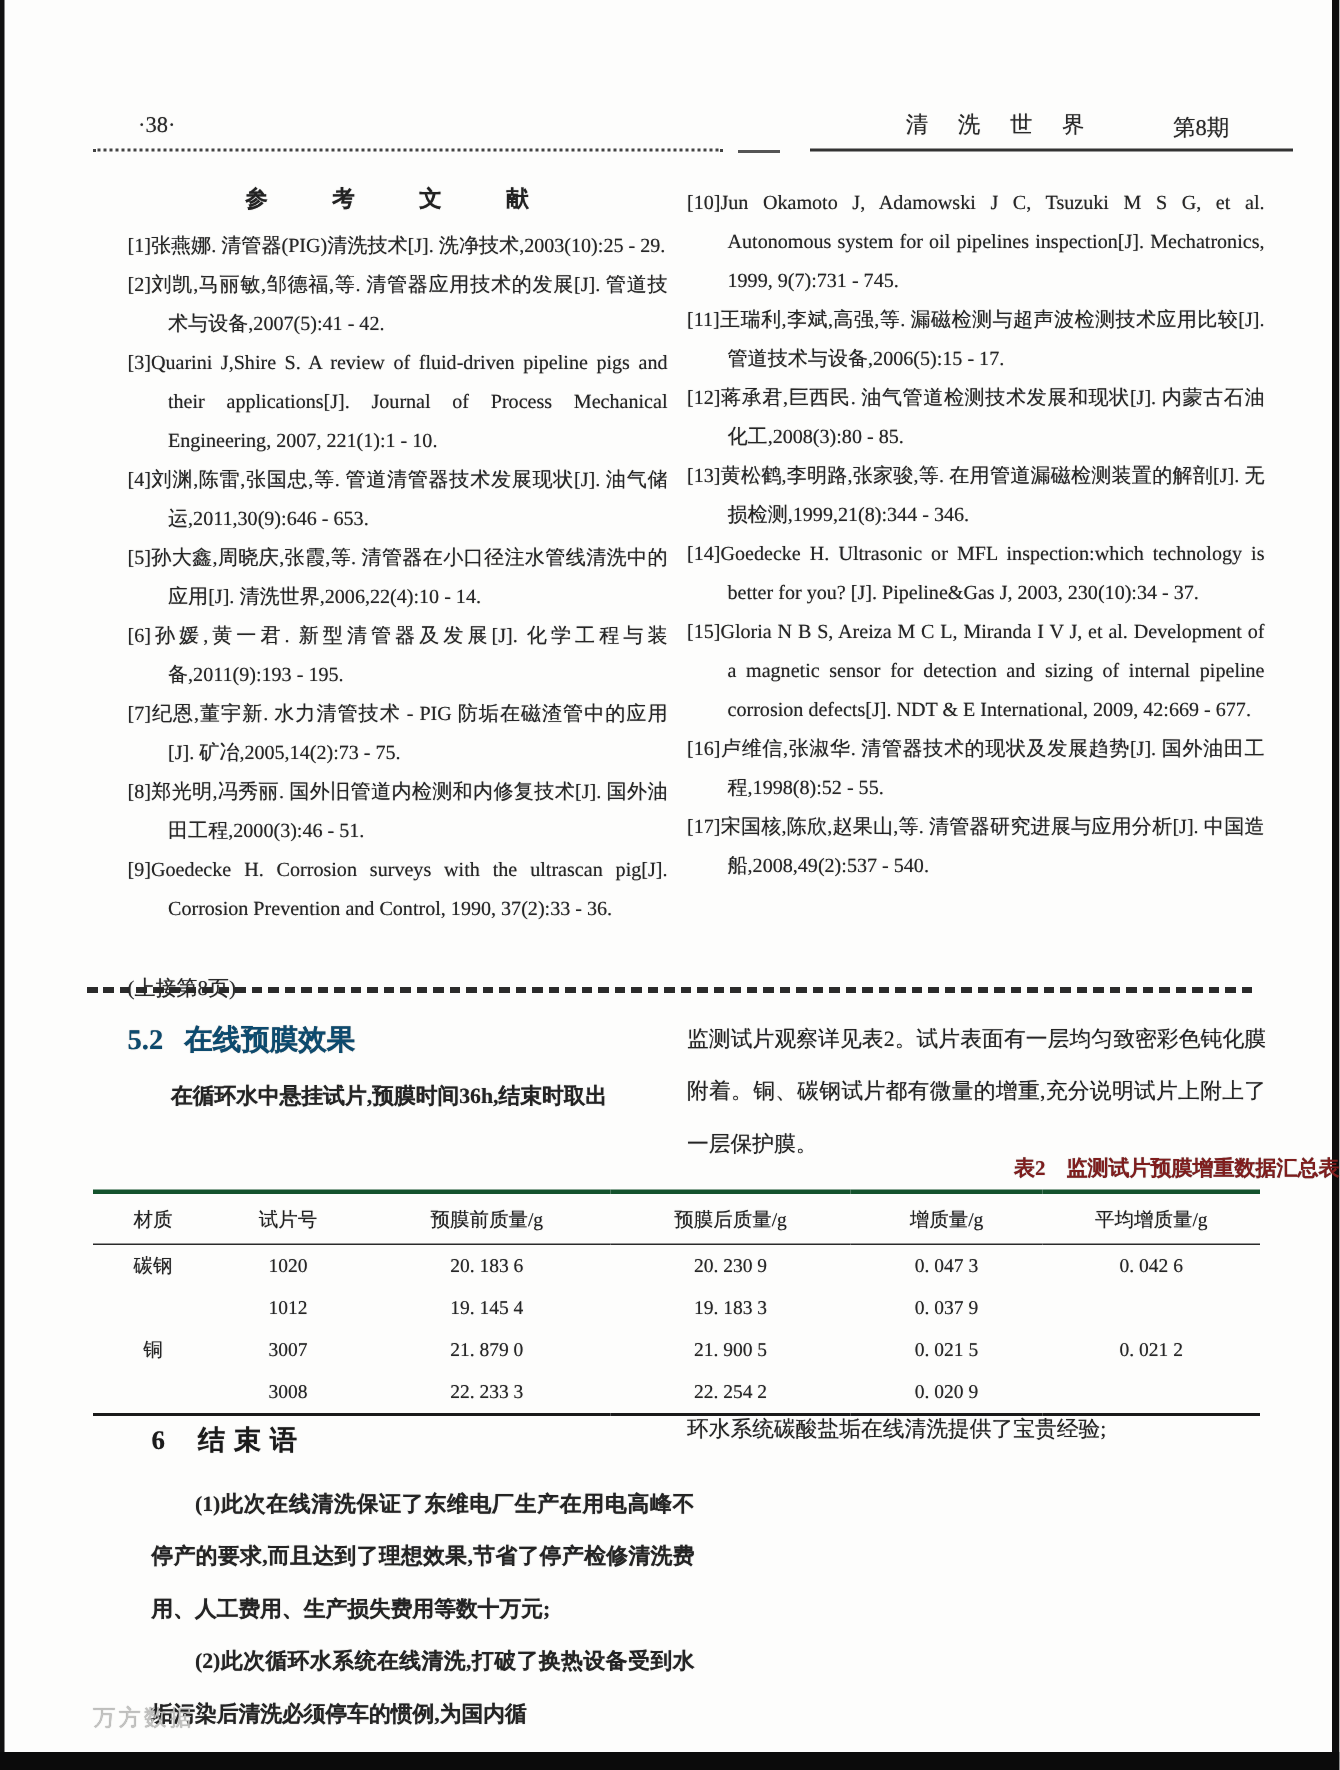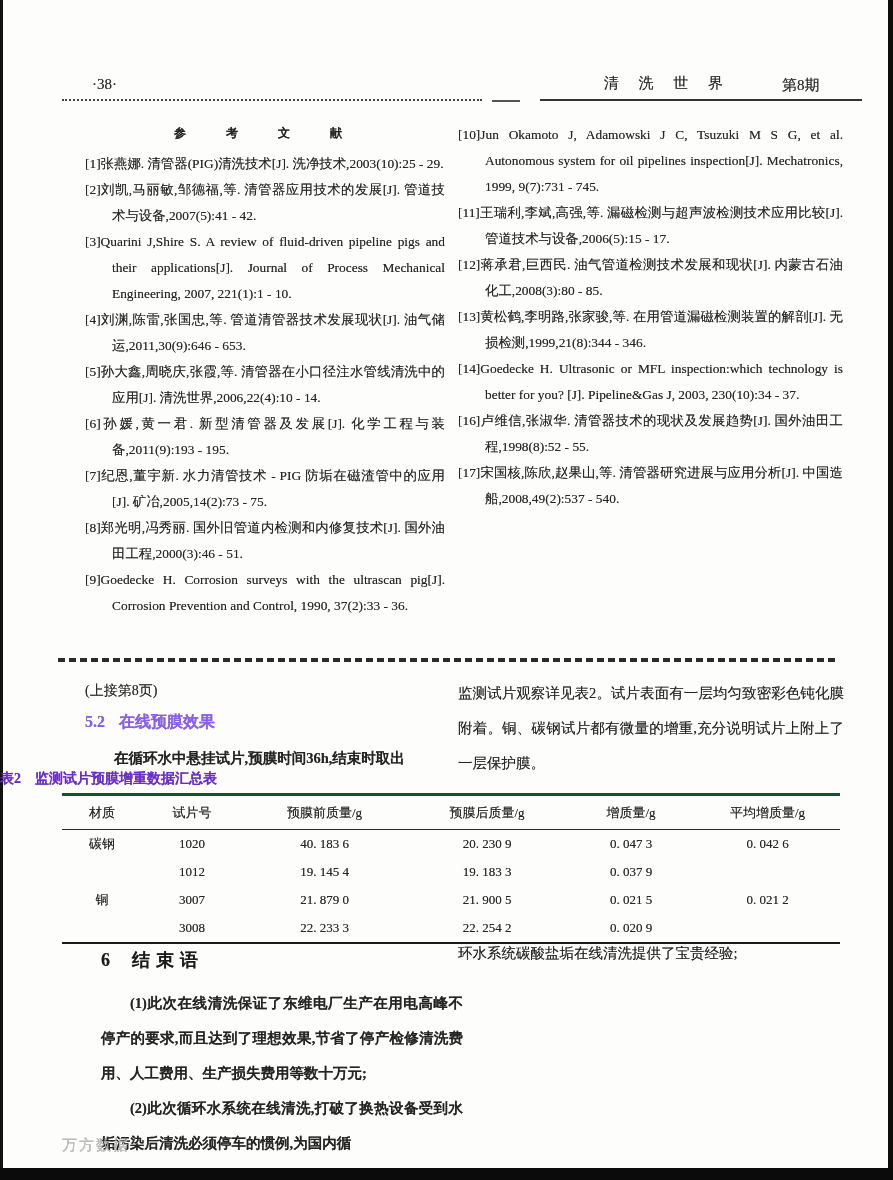--- a/index.html
+++ b/index.html
@@ -14,37 +14,37 @@
   
   .edge-left{left:0;top:0;width:3px;height:1180px;background:#111;}
   .edge-right{left:888px;top:0;width:5px;height:1180px;background:#0d0d0d;}
   .edge-bottom{left:0;top:1168px;width:893px;height:12px;background:#0b0b0b;}
   
   .hdr{font-size:15px;color:#2a2a2a;}
   .hdr-rule-dot{left:62px;top:99px;width:420px;border-top:2px dotted #444;}
   .hdr-rule-dash{left:492px;top:100px;width:28px;border-top:2px solid #555;}
   .hdr-rule-solid{left:540px;top:99px;width:322px;border-top:2px solid #333;}
   
-  .ref-head{font-weight:bold;font-size:12px;letter-spacing:14px;color:#222;}
+  .ref-head{font-weight:bold;font-size:15px;letter-spacing:14px;color:#222;}
   .refcol{font-size:13.4px;line-height:26px;text-align:justify;color:#262626;}
   .refitem{padding-left:27px;text-indent:-27px;}
   .sep{
     left:58px;top:658px;width:780px;height:4px;
     background:repeating-linear-gradient(90deg,#2b2b2b 0 7px,transparent 7px 11px);
   }
   
   .cont-note{font-size:14px;color:#2a2a2a;}
-  .sec-head{font-weight:bold;font-size:16px;color:#8b5cf6;}
+  .sec-head{font-weight:bold;font-size:19px;color:#0c4a6e;}
   .sec-head .no{margin-right:14px;}
   .big-head{font-weight:bold;font-size:18px;letter-spacing:6px;color:#1b1b1b;}
   .big-head .no{letter-spacing:0;margin-right:22px;}
   .para{font-size:14.5px;line-height:35px;text-align:justify;color:#242424;}
   .indent{text-indent:2em;font-weight:bold;}
   
-  .tbl-caption{font-weight:bold;font-size:14px;text-align:left;color:#6d28d9;}
+  .tbl-caption{font-weight:bold;font-size:14px;text-align:right;color:#7f1d1d;}
   table.datatable{
     border-collapse:collapse;width:778px;font-size:13px;color:#262626;
     border-top:3px solid #14532d;border-bottom:2.5px solid #1a1a1a;
   }
   table.datatable th{
     font-weight:normal;height:33px;border-bottom:1.5px solid #2a2a2a;
     padding:0 2px;color:#222;
   }
   table.datatable td{height:28px;text-align:center;padding:0 2px;}
   .watermark{font-size:15px;color:#c4c4c2;letter-spacing:2px;}
@@ -77,27 +77,28 @@
     <div class="refitem">[8]郑光明,冯秀丽. 国外旧管道内检测和内修复技术[J]. 国外油田工程,2000(3):46 - 51.</div>
     <div class="refitem">[9]Goedecke H. Corrosion surveys with the ultrascan pig[J]. Corrosion Prevention and Control, 1990, 37(2):33 - 36.</div>
   </div>
 
   <div class="abs refcol" style="left:458px;top:122px;width:385px;">
     <div class="refitem">[10]Jun Okamoto J, Adamowski J C, Tsuzuki M S G, et al. Autonomous system for oil pipelines inspection[J]. Mechatronics, 1999, 9(7):731 - 745.</div>
     <div class="refitem">[11]王瑞利,李斌,高强,等. 漏磁检测与超声波检测技术应用比较[J]. 管道技术与设备,2006(5):15 - 17.</div>
     <div class="refitem">[12]蒋承君,巨西民. 油气管道检测技术发展和现状[J]. 内蒙古石油化工,2008(3):80 - 85.</div>
     <div class="refitem">[13]黄松鹤,李明路,张家骏,等. 在用管道漏磁检测装置的解剖[J]. 无损检测,1999,21(8):344 - 346.</div>
     <div class="refitem">[14]Goedecke H. Ultrasonic or MFL inspection:which technology is better for you? [J]. Pipeline&amp;Gas J, 2003, 230(10):34 - 37.</div>
+    <div class="refitem">[15]Gloria N B S, Areiza M C L, Miranda I V J, et al. Development of a magnetic sensor for detection and sizing of internal pipeline corrosion defects[J]. NDT &amp; E International, 2009, 42:669 - 677.</div>
     <div class="refitem">[16]卢维信,张淑华. 清管器技术的现状及发展趋势[J]. 国外油田工程,1998(8):52 - 55.</div>
     <div class="refitem">[17]宋国核,陈欣,赵果山,等. 清管器研究进展与应用分析[J]. 中国造船,2008,49(2):537 - 540.</div>
   </div>
 
   <div class="abs sep"></div>
 
-  <div class="abs" style="left:85px;top:682px;width:362px;">
+  <div class="abs" style="left:85px;top:650px;width:362px;">
     <div class="cont-note">(上接第8页)</div>
     <div class="sec-head" style="margin-top:12px;">
       <span class="no">5.2</span><span>在线预膜效果</span>
     </div>
     <div class="para indent" style="margin-top:8px;">在循环水中悬挂试片,预膜时间36h,结束时取出</div>
   </div>
 
   <div class="abs para" style="left:458px;top:676px;width:386px;">监测试片观察详见表2。试片表面有一层均匀致密彩色钝化膜附着。铜、碳钢试片都有微量的增重,充分说明试片上附上了一层保护膜。</div>
 
   <div class="abs tbl-caption" style="left:0;top:770px;width:893px;">表2　监测试片预膜增重数据汇总表</div>
@@ -119,21 +120,21 @@
           <th>预膜前质量/g</th>
           <th>预膜后质量/g</th>
           <th>增质量/g</th>
           <th>平均增质量/g</th>
         </tr>
       </thead>
       <tbody>
         <tr>
           <td>碳钢</td>
           <td>1020</td>
-          <td>40. 183 6</td>
+          <td>20. 183 6</td>
           <td>20. 230 9</td>
           <td>0. 047 3</td>
           <td>0. 042 6</td>
         </tr>
         <tr>
           <td></td>
           <td>1012</td>
           <td>19. 145 4</td>
           <td>19. 183 3</td>
           <td>0. 037 9</td>

